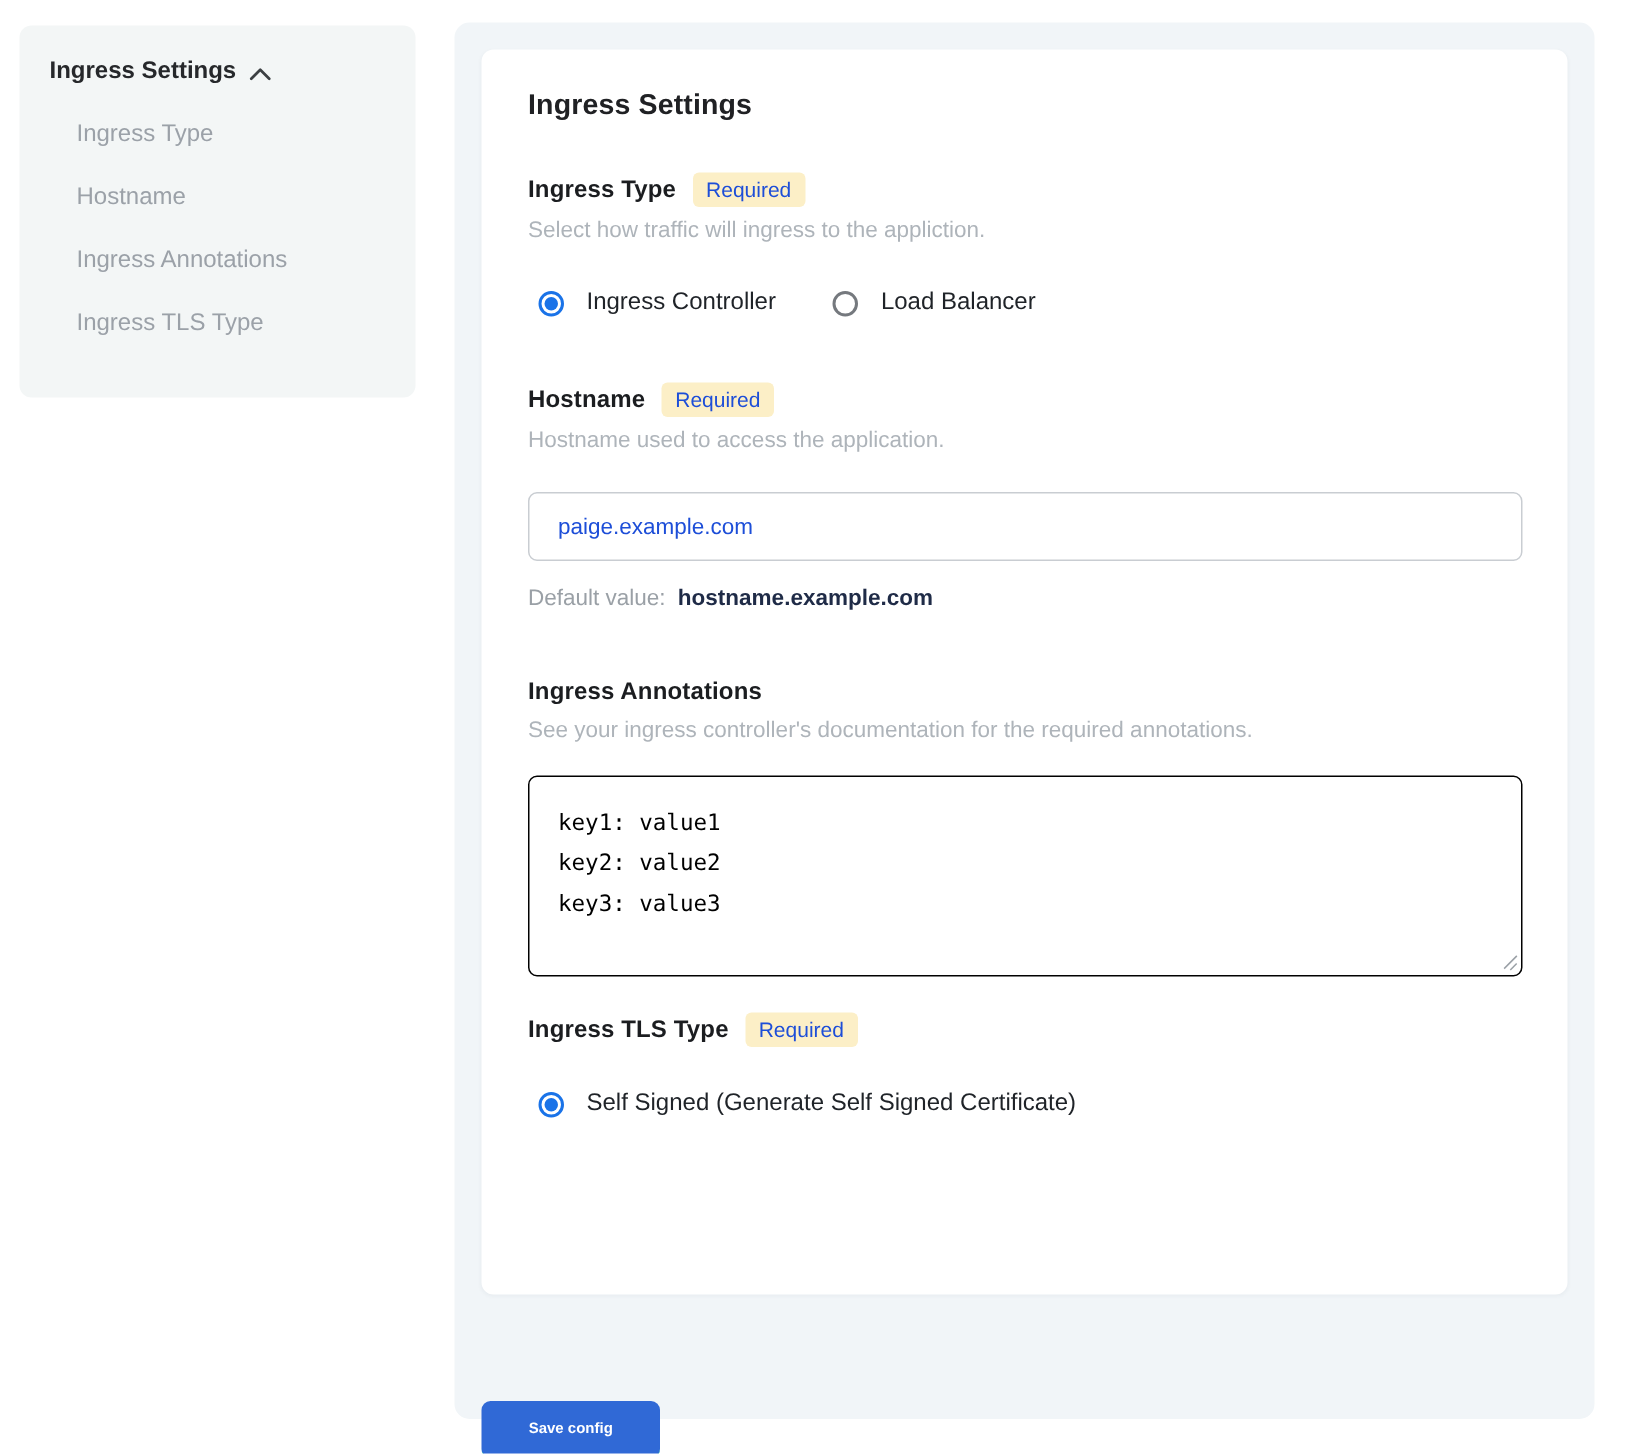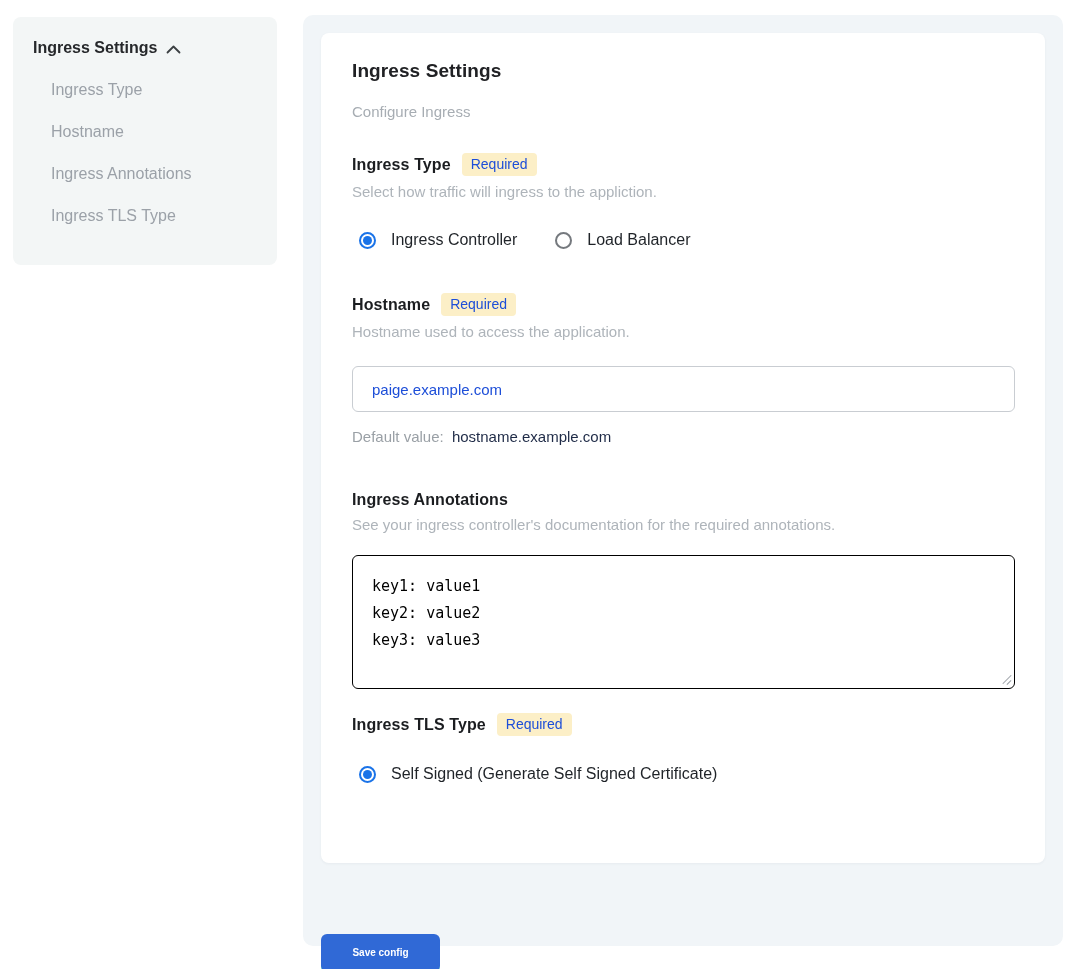--- a/index.html
+++ b/index.html
@@ -42,21 +42,21 @@
     background: #fff; position: relative; flex: 0 0 auto; }
   .radio.checked { border-color: #1a73e8; }
   .radio.checked::after { content: ""; position: absolute; inset: 2px;
     border-radius: 50%; background: #1a73e8; }
 
   .sec-hostname { margin-top: 44px; }
   .text-input { margin-top: 26px; width: 100%; height: 46px; border: 1px solid #c9cdd2;
     border-radius: 6px; padding: 0 19px; font-size: 15px; color: #1d4ed8;
     font-family: "Liberation Sans", sans-serif; background: #fff; outline: none; display: block; }
   .default-line { margin-top: 16px; font-size: 15px; color: #9aa0a6; }
-  .default-line .default-val { font-weight: 400; color: #1f2b47; margin-left: 4px; }
+  .default-line .default-val { font-weight: 700; color: #1f2b47; margin-left: 4px; }
 
   .sec-annotations { margin-top: 46px; }
   .textarea-wrap { position: relative; margin-top: 22px; }
   .code-textarea { width: 100%; height: 134px; border: 1px solid #000000; border-radius: 6px;
     padding: 17px 19px; font-family: "DejaVu Sans Mono", "Liberation Mono", monospace;
     font-size: 15px; line-height: 27px; color: #000000; resize: none; outline: none;
     background: #fff; display: block; }
   .resize-grip { position: absolute; right: 3px; bottom: 4px; width: 11px; height: 11px; }
   .resize-grip::before, .resize-grip::after { content: ""; position: absolute;
     background: #9aa0a6; height: 1px; transform: rotate(-45deg); transform-origin: center; }
@@ -87,21 +87,20 @@
     <li>Hostname</li>
     <li>Ingress Annotations</li>
     <li>Ingress TLS Type</li>
   </ul>
 </nav>
 
 <main class="panel">
   <section class="card">
 
     <h1 class="card-title">Ingress Settings</h1>
-    <p class="card-subtitle">Configure Ingress</p>
 
     <div class="sec-ingress-type">
       <div class="section-label-row">
         <span class="section-label">Ingress Type</span>
         <span class="badge">Required</span>
       </div>
       <p class="section-desc">Select how traffic will ingress to the appliction.</p>
       <div class="radio-row">
         <div class="radio-option">
           <span class="radio checked"></span>

